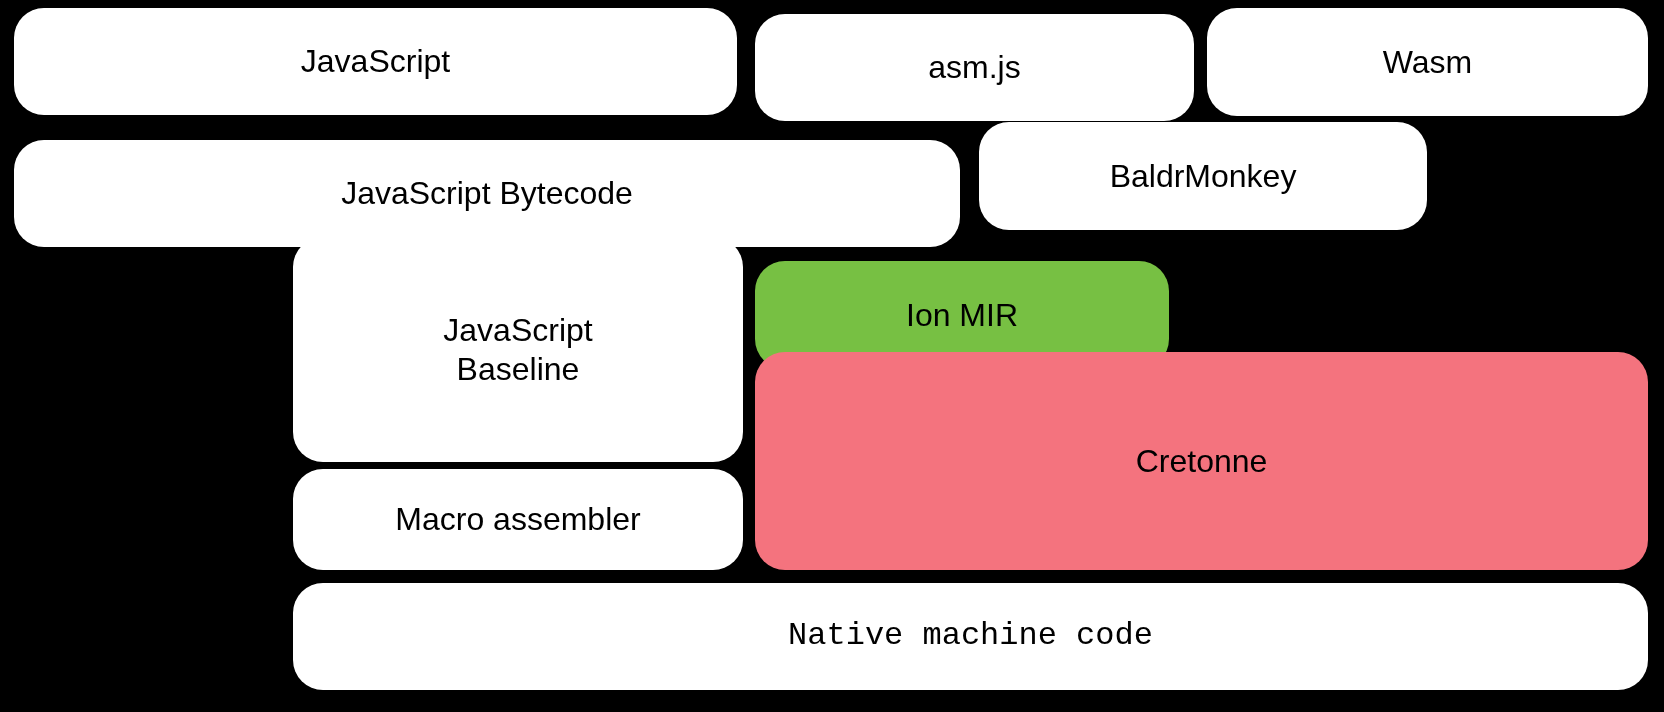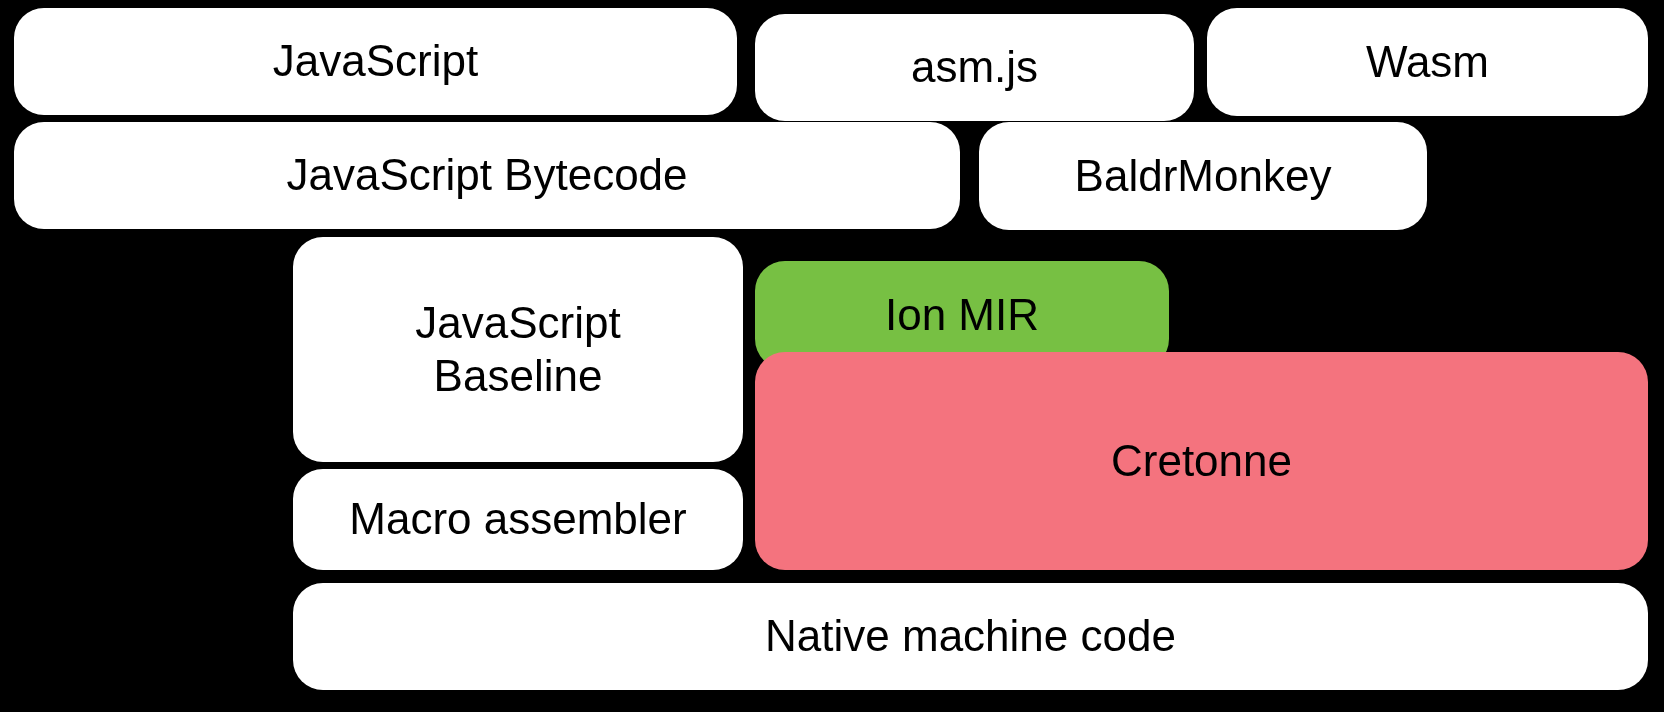--- a/index.html
+++ b/index.html
@@ -17,40 +17,40 @@
   }
   .box {
     position: absolute;
     background: #ffffff;
     color: #000000;
     border-radius: 30px;
     display: flex;
     align-items: center;
     justify-content: center;
     text-align: center;
-    font-size: 44px;
+    font-size: 32px;
     line-height: 1.2;
     white-space: nowrap;
   }
   .box.gray  { background: #ebebeb; }
   .box.green { background: #77c043; }
   .box.pink  { background: #f4737e; }
 
   
   #node-javascript   { left: 14px;   top: 8px;   width: 723px;  height: 107px; }
   #node-asmjs        { left: 755px;  top: 8px;   width: 439px;  height: 107px; margin-top: 6px; }
   #node-wasm         { left: 1207px; top: 8px;   width: 441px;  height: 108px; }
-  #node-bytecode     { left: 14px;   top: 122px; width: 946px;  height: 107px; }
+  #node-bytecode     { left: 14px;   top: 140px; width: 946px;  height: 107px; }
   #node-baldrmonkey  { left: 979px;  top: 122px; width: 448px;  height: 108px; }
   #node-interpreter  { left: 14px;   top: 237px; width: 270px;  height: 333px; }
   #node-baseline     { left: 293px;  top: 237px; width: 450px;  height: 225px; }
   #node-ionmir       { left: 755px;  top: 237px; width: 414px;  height: 108px; margin-top: 24px; }
   #node-cretonne     { left: 755px;  top: 352px; width: 893px;  height: 218px; }
   #node-macroasm     { left: 293px;  top: 469px; width: 450px;  height: 101px; }
-  #node-native       { left: 293px;  top: 583px; width: 1355px; height: 107px; }
+  #node-native       { left: 293px;  top: 583px; width: 1355px; height: 107px; font-family: Liberation Mono, monospace; }
 </style>
 </head>
 <body>
 
 <div class="canvas">
 
   <div class="box" id="node-javascript">
     <span>JavaScript</span>
   </div>
 

